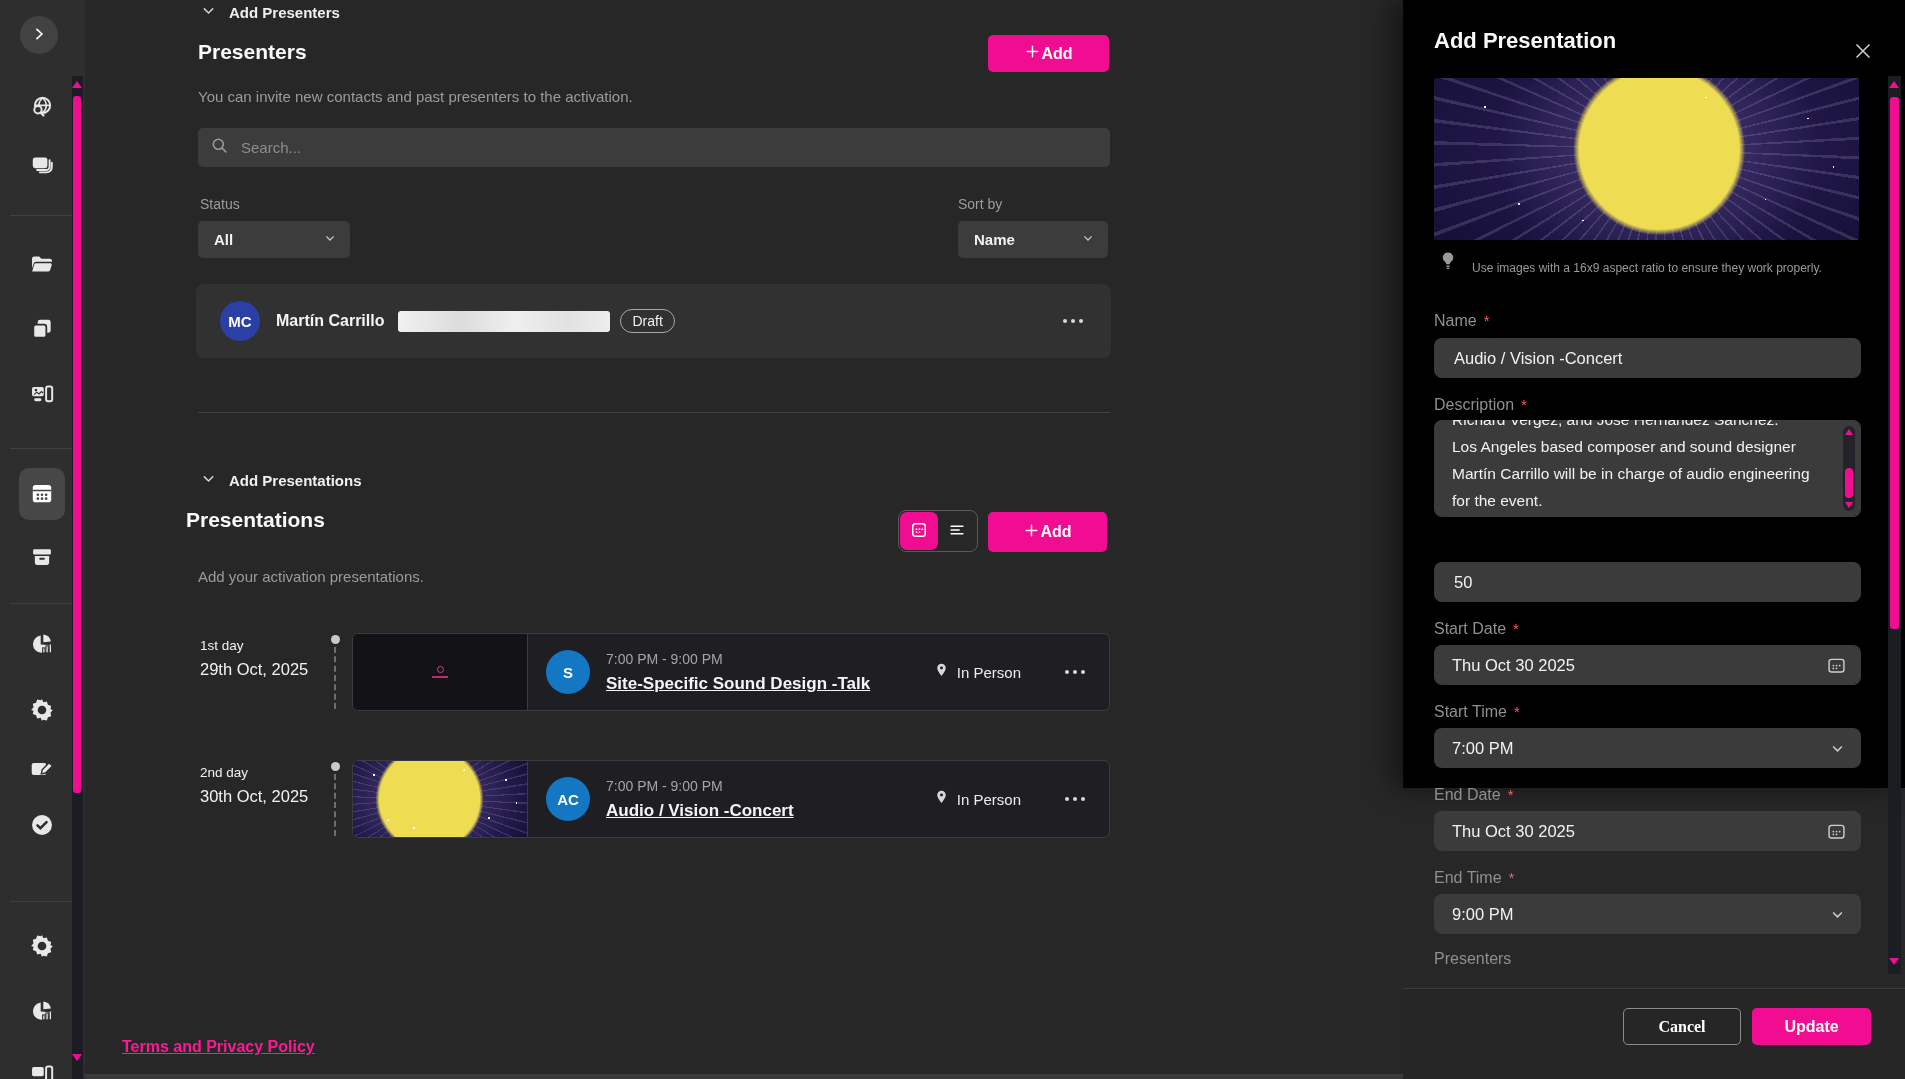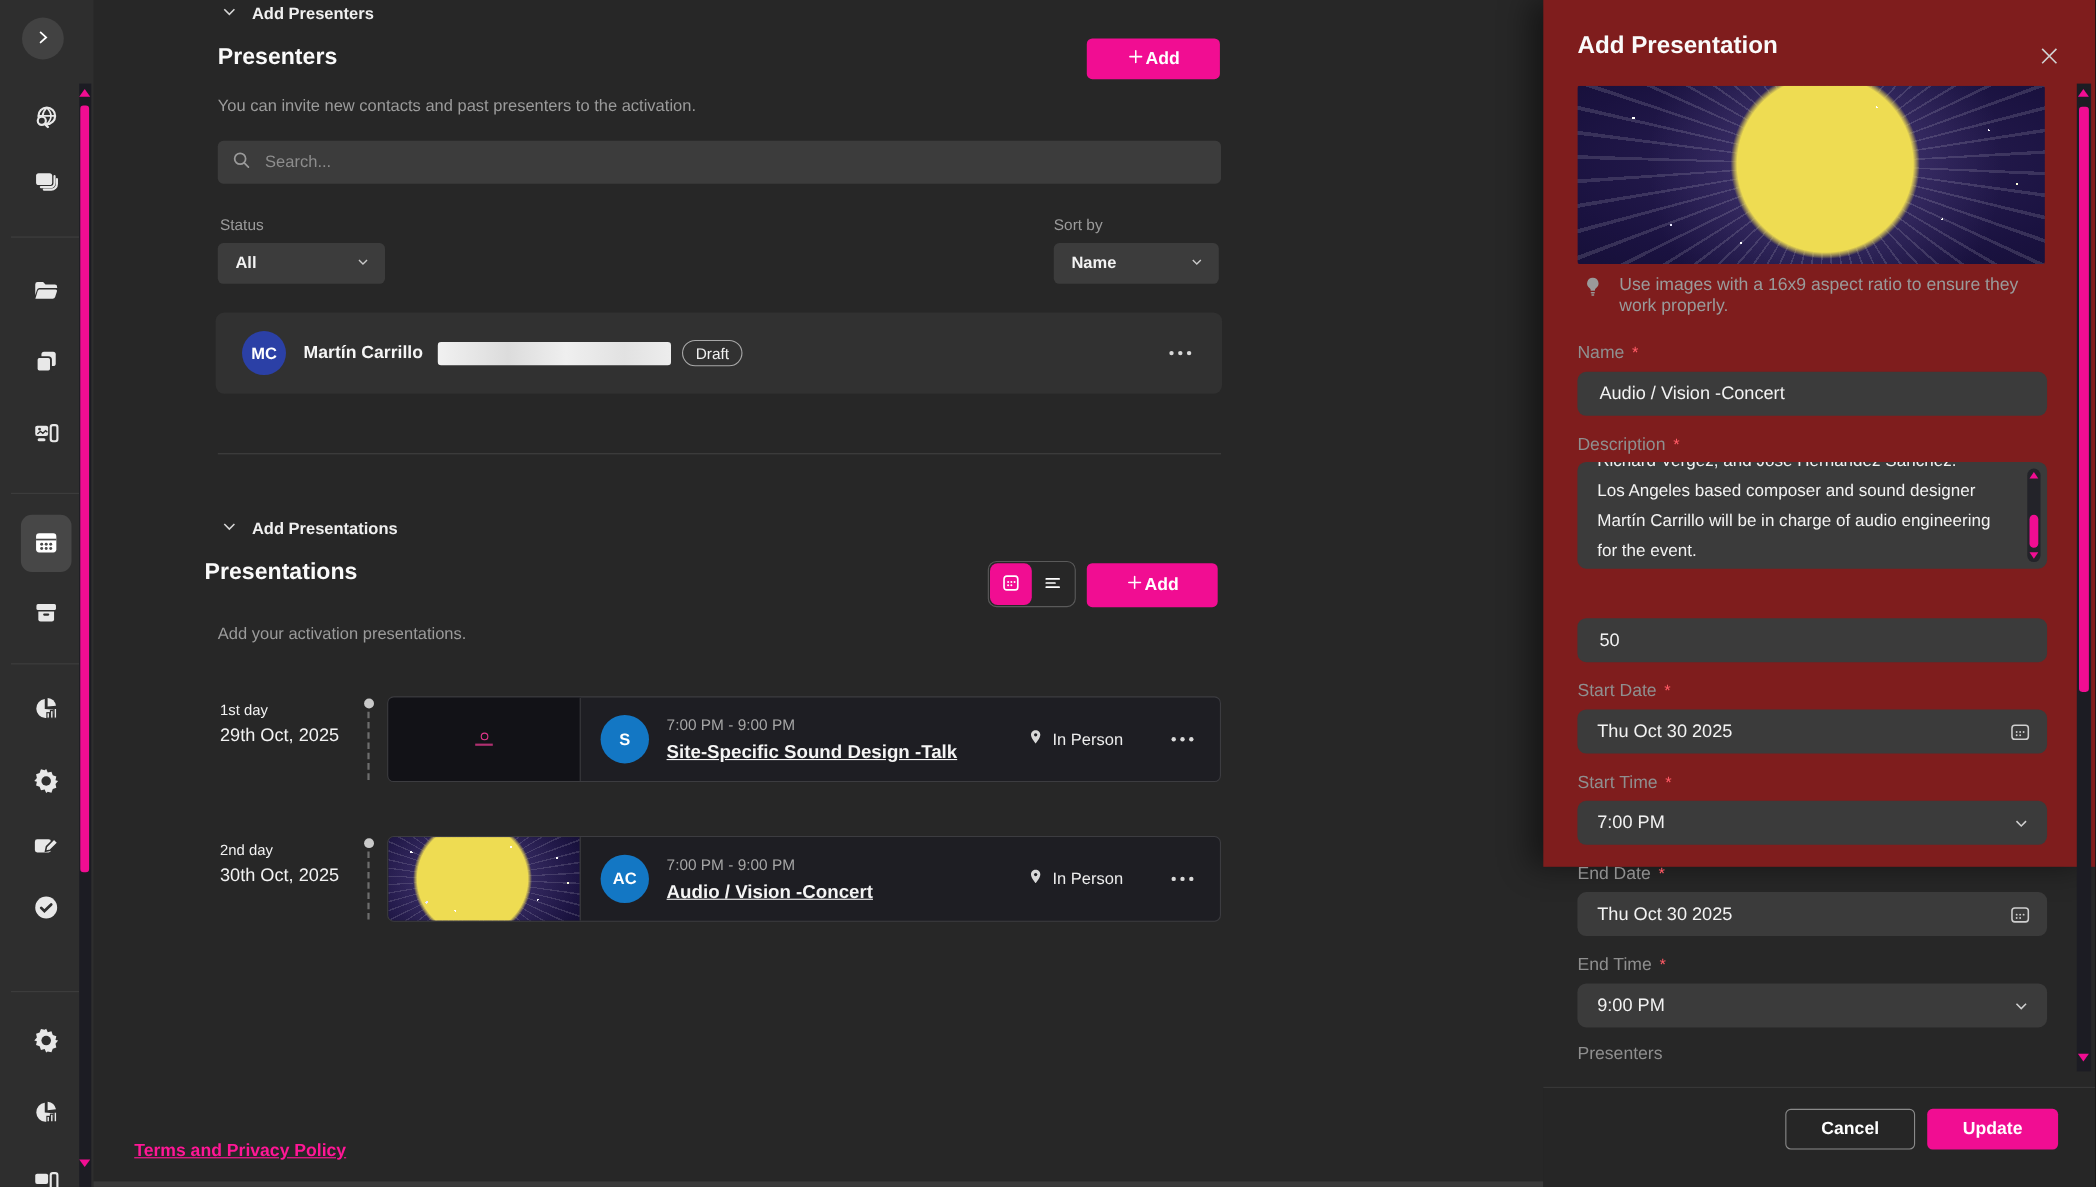--- a/index.html
+++ b/index.html
@@ -87,42 +87,42 @@
       radial-gradient(1.6px 1.6px at 94% 55%,#ffd 60%,transparent 61%),
       radial-gradient(var(--sunr) at var(--sunx) var(--suny),#eedc52 0 93%,rgba(238,220,82,.45) 97%,rgba(238,220,82,0) 100%),
       repeating-conic-gradient(from 8deg at var(--sunx) var(--suny),rgba(255,255,255,.13) 0deg .9deg,rgba(255,255,255,0) .9deg 5.6deg),
       radial-gradient(calc(var(--sunr)*2.6) at var(--sunx) var(--suny),rgba(150,130,210,.30),rgba(150,130,210,0) 72%),
       radial-gradient(130% 130% at var(--sunx) var(--suny),#2c2157 0%,#1a1240 45%,#0d0a26 100%);
   }
   .thumb-galaxy{--sunx:44%;--suny:50%;--sunr:54px;}
   .hero{--sunx:53%;--suny:44%;--sunr:86px;position:absolute;left:31px;top:78px;width:425px;height:162px;border-radius:2px;}
 
   
-  .panel{position:absolute;left:1403px;top:0;width:502px;height:788px;background:#7f1d1d;
+  .panel{position:absolute;left:1403px;top:0;width:502px;height:788px;background:#000000;
        box-shadow:-12px 0 26px rgba(0,0,0,.45);}
   .panel-title{position:absolute;left:31px;top:28px;font-size:22px;font-weight:700;color:#fafafa;}
   .close-btn{position:absolute;right:32px;top:38px;width:28px;height:28px;background:transparent;border:none;cursor:pointer;}
-  .tip{position:absolute;left:34px;top:250px;width:400px;display:flex;gap:13px;align-items:flex-start;
-       font-size:16px;line-height:19px;color:#9a9a9a;}
+  .tip{position:absolute;left:34px;top:250px;width:400px;display:flex;gap:13px;align-items:flex-end;
+       font-size:12px;line-height:19px;color:#9a9a9a;}
   .f-lbl{position:absolute;left:31px;font-size:16px;color:#8f8f8f;}
   .f-lbl .req{color:#ff5a65;margin-left:7px;font-size:15px;}
   .f-inp{position:absolute;left:31px;width:427px;height:40px;background:#3b3b3b;border-radius:8px;
        display:flex;align-items:center;padding:0 14px 0 18px;font-size:16.5px;color:#f2f2f2;}
   .f-inp input{background:transparent;border:none;outline:none;color:#f2f2f2;font-size:16.5px;flex:1;font-family:inherit;}
   .f-trail{margin-left:auto;display:flex;align-items:center;}
   .ta{position:absolute;left:31px;top:420px;width:427px;height:97px;background:#3b3b3b;border-radius:8px;
        overflow:hidden;padding:0 34px 0 18px;font-size:15.5px;line-height:27px;color:#f2f2f2;}
   .ta-inner{margin-top:-14px;}
   .ta-sb{position:absolute;right:6px;top:6px;width:12px;height:85px;background:#232329;border-radius:6px;}
   .ta-sb .tri-up{left:2px;top:3px;border-left-width:4px;border-right-width:4px;border-bottom-width:6px;}
   .ta-sb .tri-down{left:2px;bottom:3px;border-left-width:4px;border-right-width:4px;border-top-width:6px;}
   .ta-sb .sb-thumb{left:2px;top:42px;width:8px;height:30px;border-radius:4px;}
   .panel-footer{position:absolute;left:0;top:988px;width:502px;height:91px;border-top:1px solid #3a3a3a;background:#262626;}
   .btn-cancel{position:absolute;left:220px;top:19px;width:118px;height:37px;background:transparent;border:1px solid #8a8a8a;
-       border-radius:5px;color:#fff;font-weight:700;font-size:16px;cursor:pointer;font-family:Liberation Sans, sans-serif;}
+       border-radius:5px;color:#fff;font-weight:700;font-size:16px;cursor:pointer;font-family:Liberation Serif, serif;}
   .btn-update{position:absolute;left:349px;top:19px;width:119px;height:37px;background:#f10d92;border:none;
        border-radius:5px;color:#fff;font-weight:700;font-size:16px;cursor:pointer;font-family:inherit;}
 </style>
 </head>
 <body>
 
 <div class="app">
 
   <aside class="rail">
     <button class="rail-toggle">

